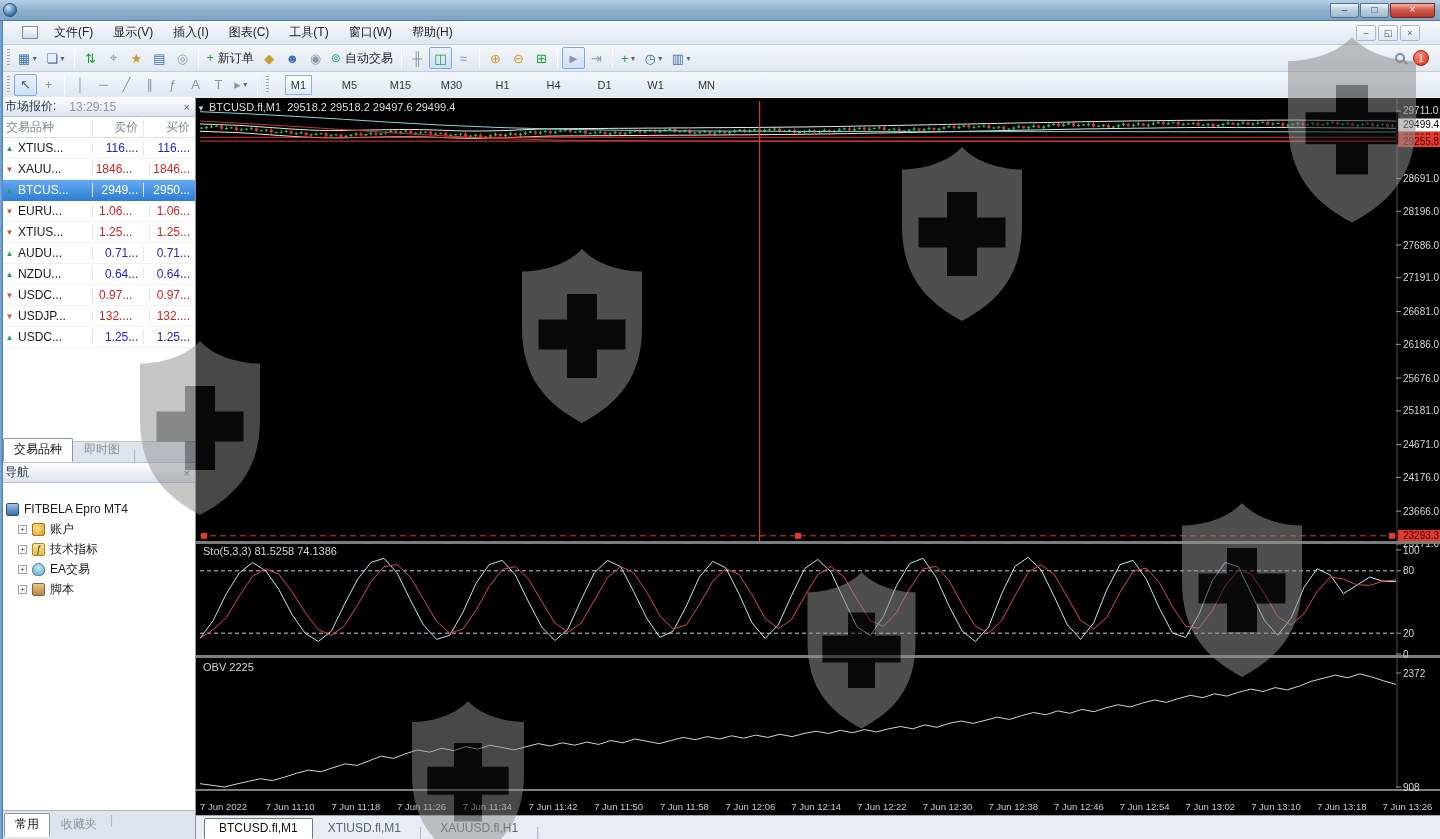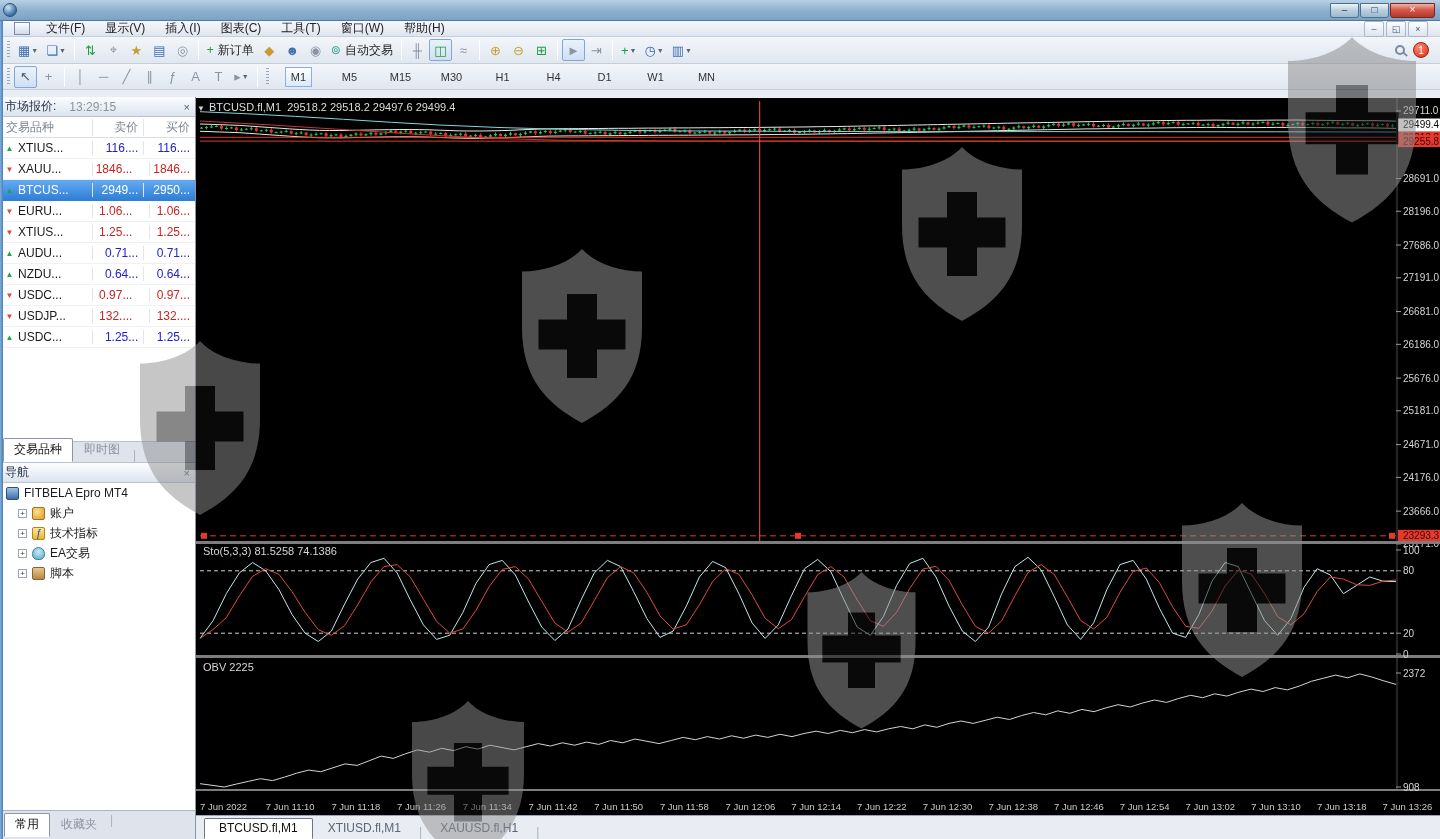--- a/index.html
+++ b/index.html
@@ -6,21 +6,21 @@
 html,body{width:1440px;height:839px;overflow:hidden;background:#000;}
 .app{position:relative;width:1440px;height:839px;background:#e8edf5;outline:1px solid #2b5685;}
 
 .titlebar{height:21px;background:linear-gradient(#b9d0e5,#8fb1d0 50%,#7ba2c6);display:flex;align-items:center;padding:0 3px;border-bottom:1px solid #54789c;}
 .app-icon{width:14px;height:14px;border-radius:50%;background:radial-gradient(circle at 35% 30%,#cfe4f5,#3b6ea5 70%);border:1px solid #2b4f78;flex:0 0 auto;}
 .title{font-size:12px;color:#111;margin-left:5px;white-space:nowrap;}
 .wctrls{margin-left:auto;display:flex;gap:1px;padding-right:2px;}
 .wbtn{width:29px;height:15px;font-size:10px;line-height:12px;text-align:center;color:#27415c;border:1px solid #49708f;border-radius:0 0 3px 3px;background:linear-gradient(#eef5fb,#bcd0e0 45%,#9fb8cc);cursor:default;}
 .wbtn.close{width:45px;background:linear-gradient(#f3b3a6,#d4594a 45%,#b23a2c);color:#fff;border-color:#7e2317;}
 
-.menubar{height:16px;display:flex;align-items:center;background:linear-gradient(#f5f8fc,#dfe6f0);border-bottom:1px solid #c6ced9;font-size:12px;padding:0 12px;}
+.menubar{height:24px;display:flex;align-items:center;background:linear-gradient(#f5f8fc,#dfe6f0);border-bottom:1px solid #c6ced9;font-size:12px;padding:0 20px;}
 .menu-chart-ico{width:16px;height:13px;border:1px solid #7b8da5;background:linear-gradient(#fdfdfd,#cfdcEC);margin:0 6px 0 2px;position:relative;}
 .menu-item{padding:3px 10px;color:#222;}
 .menu-right{margin-left:auto;display:flex;gap:2px;}
 .mbtn{width:20px;height:16px;font-size:9px;line-height:14px;text-align:center;color:#4a5a70;border:1px solid #aab6c6;background:linear-gradient(#fbfdff,#dde5ef);border-radius:2px;}
 
 .toolbar{display:flex;align-items:center;background:linear-gradient(#f3f6fa,#e0e7f0);border-bottom:1px solid #c4ccd6;height:27px;padding:0 3px;font-size:12px;white-space:nowrap;}
 .toolbar.row2{height:26px;}
 .tgrip{width:3px;height:18px;margin:0 4px;background:repeating-linear-gradient(to bottom,#9aa6b6 0 1px,transparent 1px 3px);}
 .tsep{width:1px;height:20px;background:#bfc8d3;border-right:1px solid #fff;margin:0 4px;}
 .tbtn{min-width:23px;height:22px;display:inline-flex;align-items:center;justify-content:center;border:1px solid transparent;border-radius:2px;font-size:13px;color:#4a5568;padding:0 3px;}
@@ -49,21 +49,21 @@
 .up .arw{color:#1ea64b;}.down .arw{color:#d84b33;}
 .pr-up{color:#2222cc;}.pr-down{color:#cc2424;margin-left:12px;}
 .mw-row.selected{background:linear-gradient(#64aaf2,#2f7fd6);border-bottom-color:#2f7fd6;}
 .mw-row.selected .c-sym,.mw-row.selected .c-bid,.mw-row.selected .c-ask{color:#fff;}
 .filler{flex:1 1 auto;background:#fff;}
 .filler.small{flex:0 0 93px;}
 .ptabs{height:22px;flex:0 0 22px;display:flex;align-items:flex-end;background:#dfe4ec;border-top:1px solid #b9c3d0;border-bottom:1px solid #b9c3d0;padding:0 3px;font-size:12px;}
 .ptab{padding:2px 10px 3px;color:#8a93a2;border:1px solid transparent;}
 .ptab.active{background:#fff;color:#111;border:1px solid #8b95a5;border-bottom-color:#fff;border-radius:2px 2px 0 0;}
 .ptab-div{color:#aab2bf;margin:0 2px;}
-.nav-tree{flex:0 0 94px;padding:0 0 0 6px;font-size:12px;color:#1a1a1a;background:#fff;}
+.nav-tree{flex:0 0 94px;padding:16px 0 0 6px;font-size:12px;color:#1a1a1a;background:#fff;}
 .tree-row{height:20px;display:flex;align-items:center;gap:5px;}
 .tree-row.child{margin-left:12px;}
 .exp{width:9px;height:9px;border:1px solid #9aa4b2;font-size:8px;line-height:7px;text-align:center;color:#333;background:#fff;flex:0 0 9px;}
 .tico{width:13px;height:13px;border-radius:2px;flex:0 0 13px;position:relative;}
 .tico.root{background:linear-gradient(#9ec4ea,#3b6ea5);border:1px solid #2b4f78;}
 .tico.acc{background:radial-gradient(circle at 35% 35%,#ffe18a,#d99b2b);border:1px solid #a5731c;}
 .tico.ind{background:linear-gradient(#ffe793,#e8b63a);border:1px solid #b08420;color:#1c4fa0;font-size:10px;line-height:12px;text-align:center;font-style:italic;}
 .tico.ea{background:radial-gradient(circle at 50% 35%,#c9ecf5,#57a7c9);border:1px solid #3d7e9b;border-radius:50% 50% 40% 40%;}
 .tico.scr{background:linear-gradient(#e8c98a,#b5854a);border:1px solid #8a6132;}
 .btabs{flex:0 0 29px;display:flex;align-items:flex-start;background:#dfe4ec;border-top:1px solid #aab4c2;padding:2px 4px 0;font-size:12px;}

